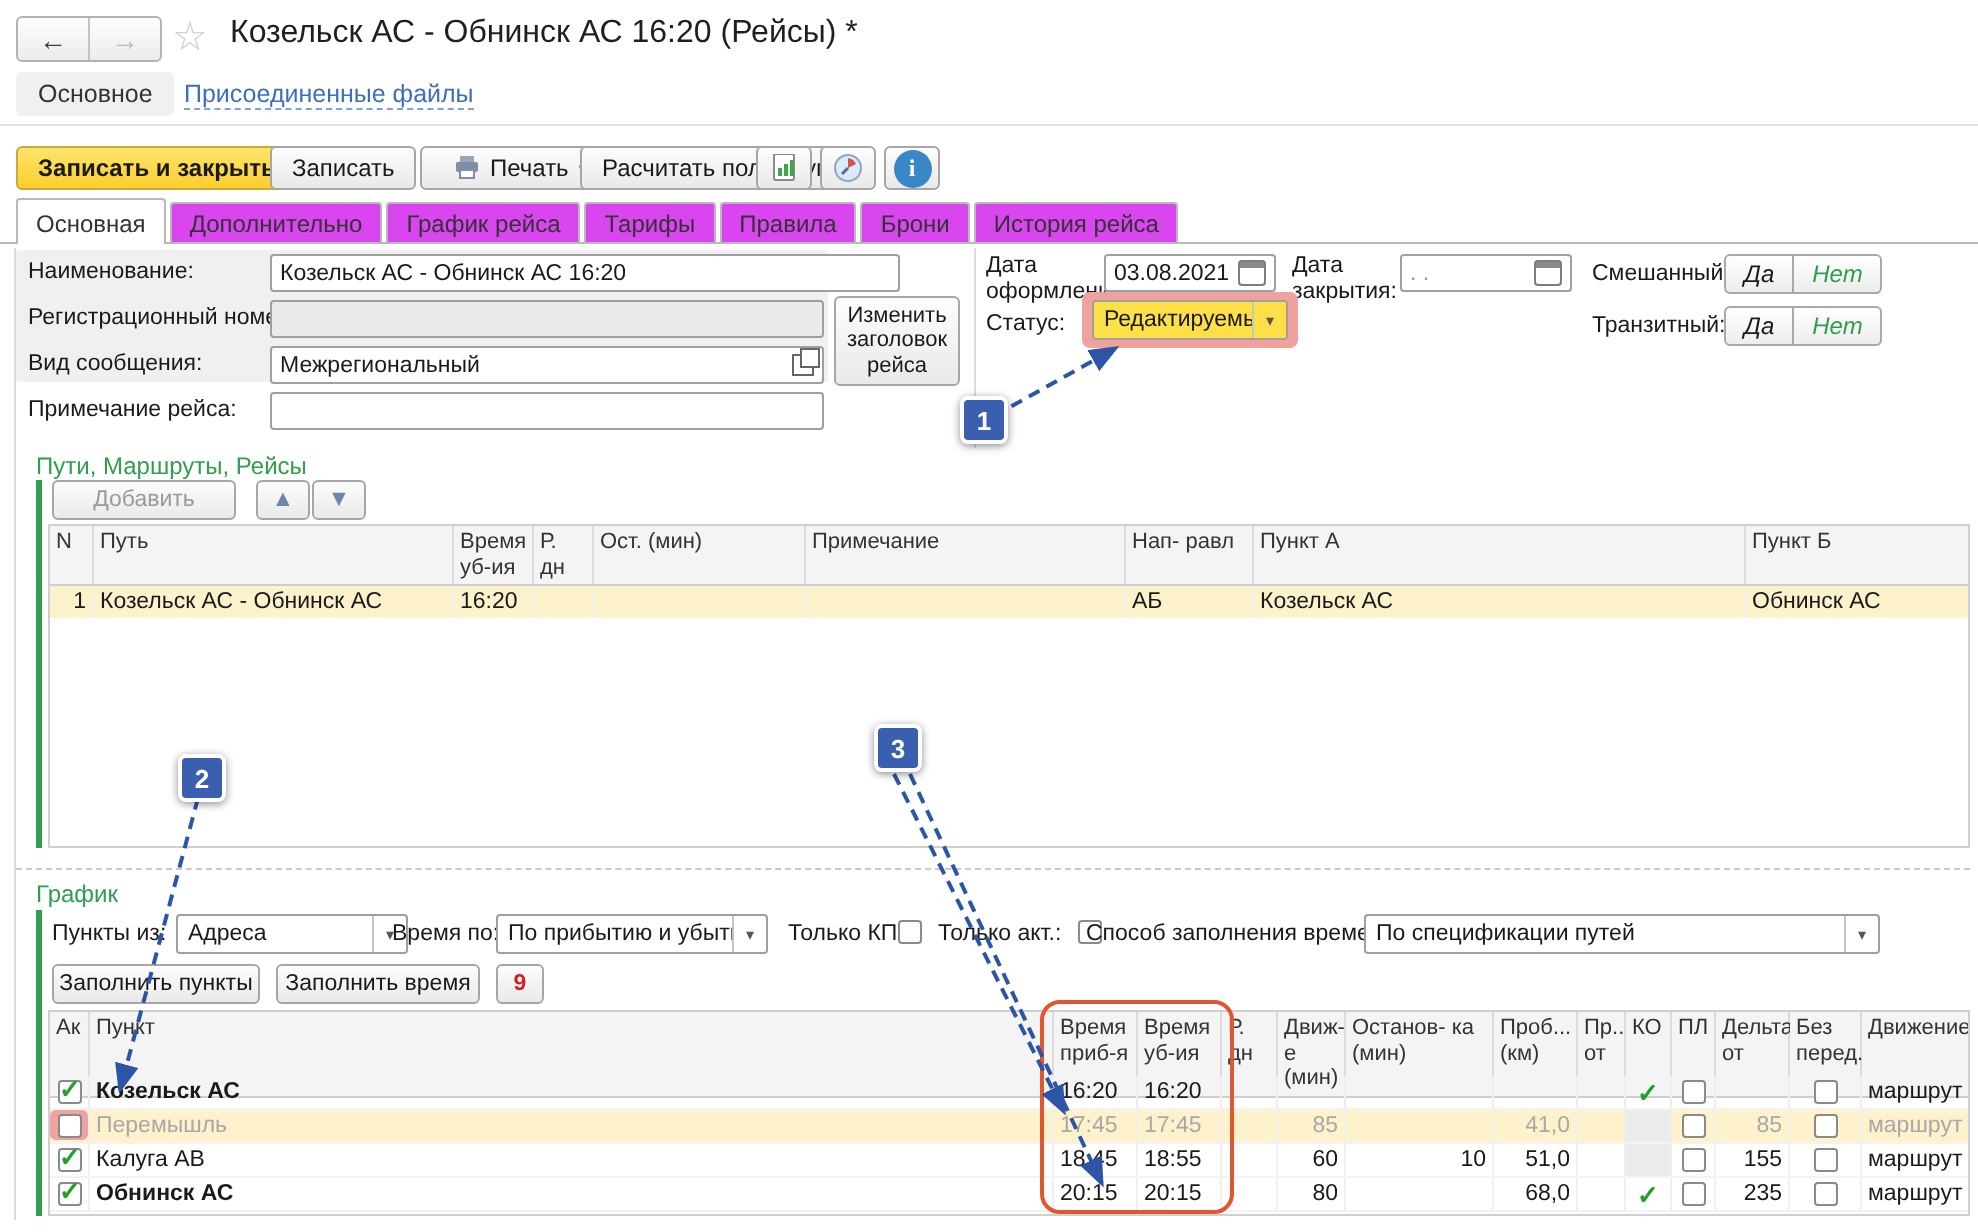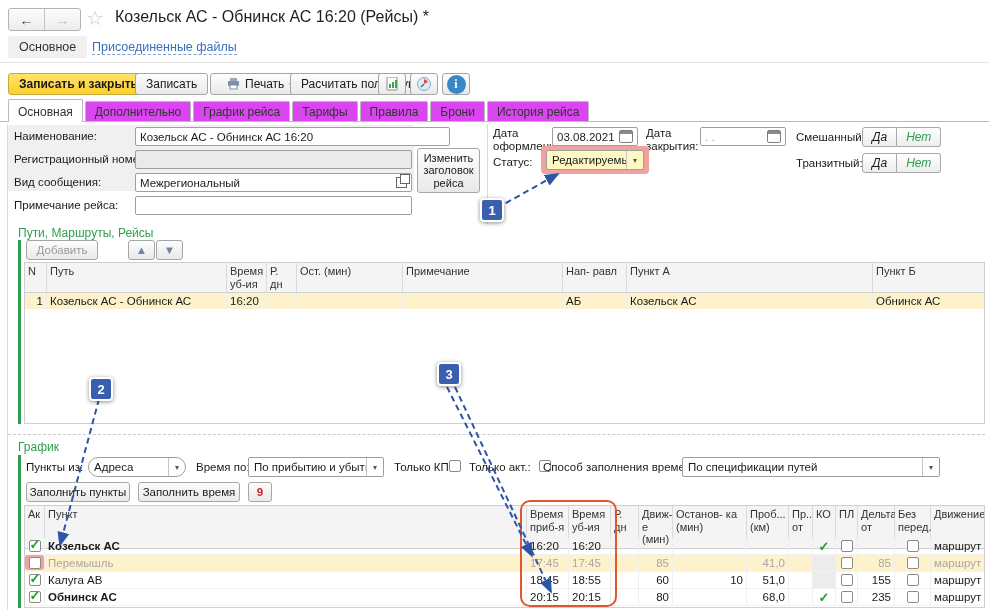--- a/index.html
+++ b/index.html
@@ -173,34 +173,34 @@
     <span style="flex:1;">. .</span>
     <span class="cal"></span>
   </div>
   <div class="abs lbl" style="left:796px;top:131px;">Смешанный:</div>
   <div class="abs" style="left:862px;top:127px;display:flex;">
     <span class="yn first">Да</span>
     <span class="yn last">Нет</span>
   </div>
   <div class="abs lbl" style="left:493px;top:156px;">Статус:</div>
   <div class="abs pink" style="left:541px;top:146px;width:108px;height:28px;z-index:2;"></div>
-  <div class="abs dd" style="left:546px;top:150px;width:98px;background:#fef9c3;z-index:3;">
+  <div class="abs dd" style="left:546px;top:150px;width:98px;background:#fde047;z-index:3;">
     <span class="v">Редактируемы</span>
     <span class="a">▾</span>
   </div>
   <div class="abs lbl" style="left:796px;top:157px;">Транзитный:</div>
   <div class="abs" style="left:862px;top:153px;display:flex;">
     <span class="yn first">Да</span>
     <span class="yn last">Нет</span>
   </div>
 
   
   <div class="abs sect" style="left:18px;top:226px;">Пути, Маршруты, Рейсы</div>
   <div class="abs greenbar" style="left:18px;top:240px;height:184px;"></div>
-  <div class="abs btn small disabled" style="left:26px;top:240px;width:72px;">Добавить</div>
+  <div class="abs btn small disabled" style="left:26px;top:240px;width:92px;">Добавить</div>
   <div class="abs btn small" style="left:128px;top:240px;width:27px;padding:0;color:#6f87a6;">
       <span>▲</span>
     </div>
   <div class="abs btn small" style="left:156px;top:240px;width:27px;padding:0;color:#6f87a6;">
       <span>▼</span>
     </div>
 
   <div class="abs tbox" style="left:24px;top:262px;width:961px;height:162px;">
     <div class="t1grid" style="height:30px;">
       <div class="hc">N</div>
@@ -226,21 +226,21 @@
     </div>
   </div>
 
   <div class="abs dashline" style="left:8px;top:434px;width:977px;"></div>
 
   
   <div class="abs sect" style="left:18px;top:440px;">График</div>
   <div class="abs greenbar" style="left:18px;top:455px;height:153px;"></div>
 
   <div class="abs lbl" style="left:26px;top:461px;">Пункты из:</div>
-  <div class="abs dd" style="left:88px;top:457px;width:98px;border-radius:10px;">
+  <div class="abs dd" style="left:88px;top:457px;width:116px;">
     <span class="v">Адреса</span>
     <span class="a">▾</span>
   </div>
   <div class="abs lbl" style="left:196px;top:461px;">Время по:</div>
   <div class="abs dd" style="left:248px;top:457px;width:136px;">
     <span class="v">По прибытию и убытию</span>
     <span class="a">▾</span>
   </div>
   <div class="abs lbl" style="left:394px;top:461px;">Только КП:</div>
   <span class="abs cb" style="left:449px;top:460px;"></span>

